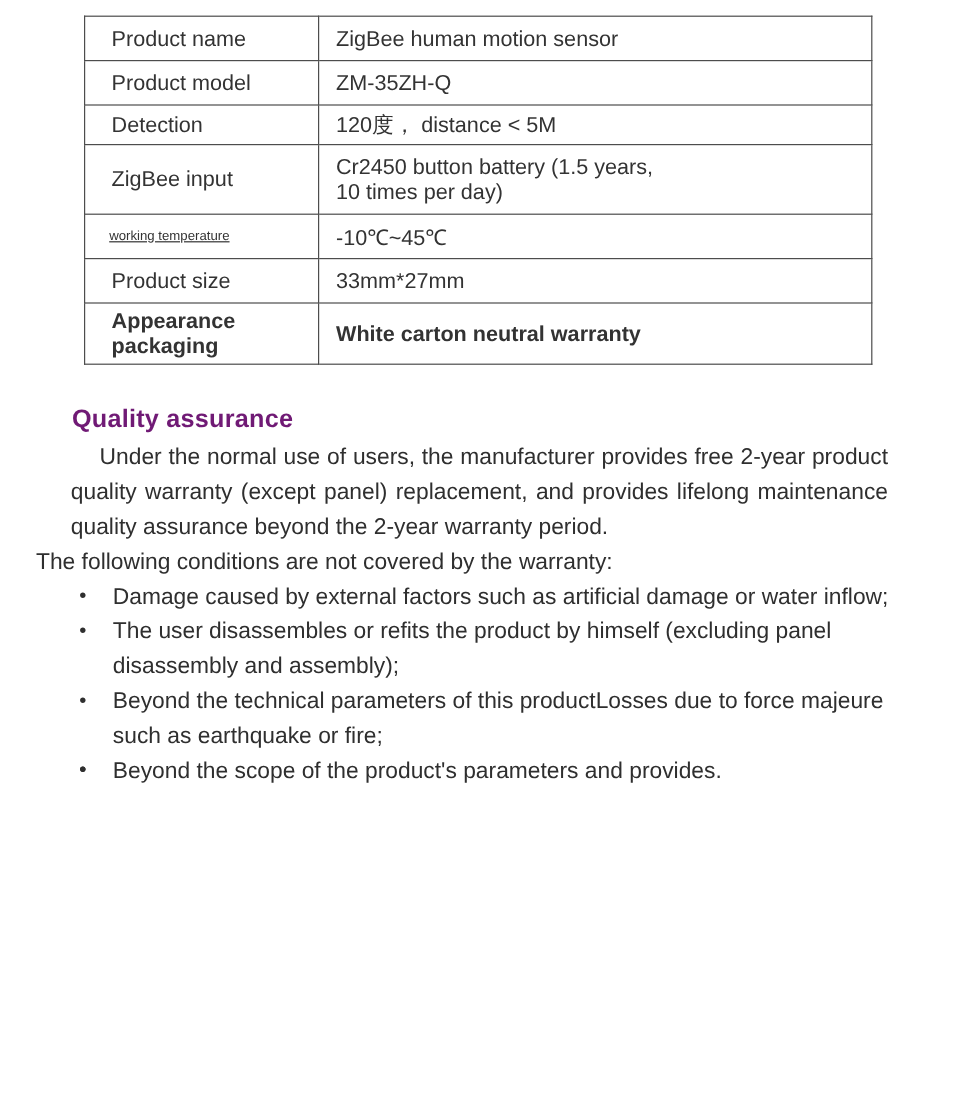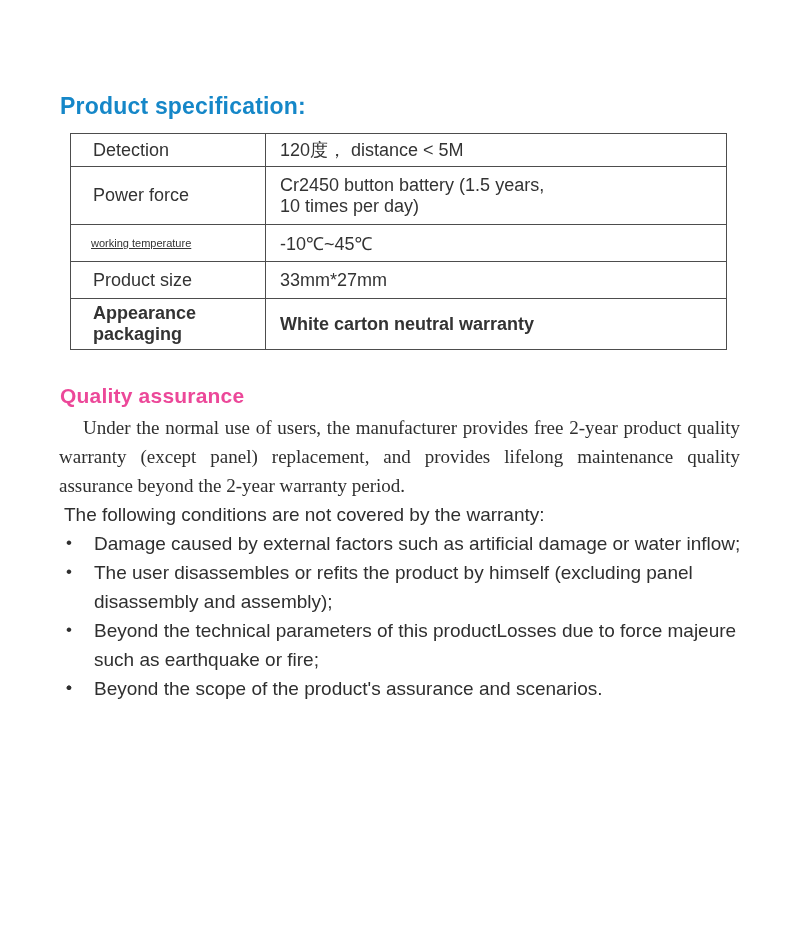--- a/index.html
+++ b/index.html
@@ -42,36 +42,35 @@
   }
   tr.h-std  { height: 37px; }
   tr.h-sm   { height: 33px; }
   tr.h-2l   { height: 58px; }
   tr.h-last { height: 48px; font-weight: bold; }
   td.label-small { font-size: 11px; padding-left: 20px !important; text-decoration: underline; }
   .qa-title {
     margin: 34px 0 5px 60px;
     font-size: 21px;
     font-weight: bold;
-    color: #ec4899;
+    color: #701a75;
     letter-spacing: 0.2px;
   }
   .qa-para {
     width: 681px;
     margin-left: 59px;
     font-size: 19px;
     line-height: 29px;
     text-align: justify;
     text-indent: 24px;
     color: #2f2f2f;
-    font-family: Liberation Serif, serif;
   }
   .qa-intro {
     width: 690px;
-    margin-left: 64px;
+    margin-left: 30px;
     font-size: 19px;
     line-height: 29px;
     color: #2f2f2f;
   }
   .qa-bullets {
     list-style: none;
     margin-left: 59px;
     width: 690px;
   }
   .qa-bullets li {
@@ -87,30 +86,37 @@
     top: -1px;
     font-size: 17px;
     color: #2f2f2f;
   }
 </style>
 </head>
 <body>
 
 <div class="page">
 
-  <h1 class="spec-title">Product specification:</h1>
 
   <table class="spec-table">
     <tbody>
+      <tr class="h-std">
+        <td class="label">Product name</td>
+        <td class="value">ZigBee human motion sensor</td>
+      </tr>
+      <tr class="h-std">
+        <td class="label">Product model</td>
+        <td class="value">ZM-35ZH-Q</td>
+      </tr>
       <tr class="h-sm">
         <td class="label">Detection</td>
         <td class="value">120度， distance &lt; 5M</td>
       </tr>
       <tr class="h-2l">
-        <td class="label">Power force</td>
+        <td class="label">ZigBee input</td>
         <td class="value">Cr2450 button battery (1.5 years,
 10 times per day)</td>
       </tr>
       <tr class="h-std">
         <td class="label label-small">working temperature</td>
         <td class="value">-10℃~45℃</td>
       </tr>
       <tr class="h-std">
         <td class="label">Product size</td>
         <td class="value">33mm*27mm</td>
@@ -127,16 +133,16 @@
 
   <p class="qa-para">Under the normal use of users, the manufacturer provides free 2-year product quality warranty (except panel) replacement, and provides lifelong maintenance quality assurance beyond the 2-year warranty period.</p>
 
   <p class="qa-intro">The following conditions are not covered by the warranty:</p>
 
   <ul class="qa-bullets">
     <li><span class="dot">•</span><span>Damage caused by external factors such as artificial damage or water inflow;</span></li>
     <li><span class="dot">•</span><span>The user disassembles or refits the product by himself (excluding panel disassembly and assembly);</span></li>
     <li><span class="dot">•</span><span>Beyond the technical parameters of this productLosses due to force majeure such as earthquake or fire;</span></li>
     <li><span class="dot">•</span></li>
-    <li><span class="dot">•</span><span>Beyond the scope of the product's assurance and scenarios.</span></li>
+    <li><span class="dot">•</span><span>Beyond the scope of the product's parameters and provides.</span></li>
   </ul>
 
 </div>
 
 </body></html>

